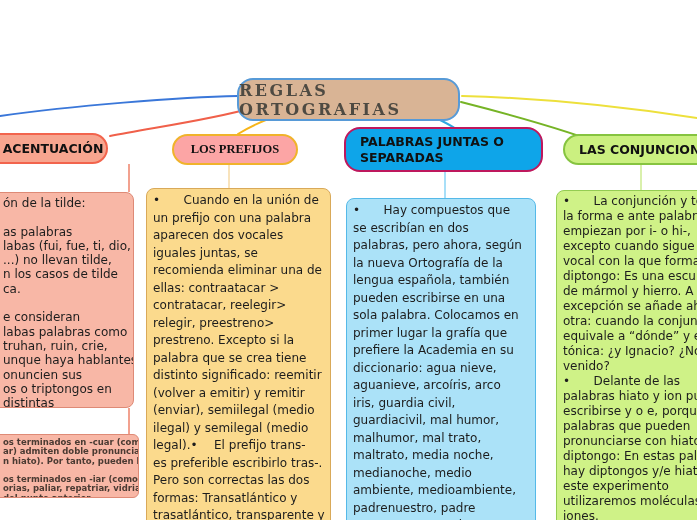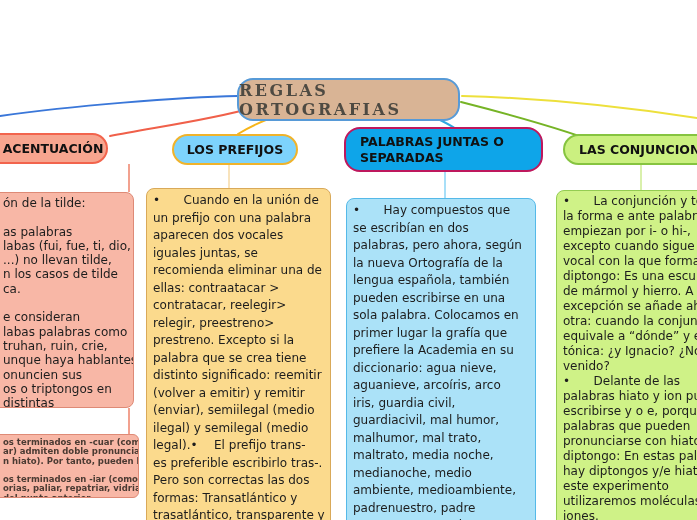--- a/index.html
+++ b/index.html
@@ -13,21 +13,21 @@
     font-weight:bold;font-size:12.5px;color:#111;text-align:left;
     border-radius:16px;box-sizing:border-box;cursor:pointer;
   }
   .central{
     left:237px;top:78px;width:223px;height:43px;
     background:#d9b495;border:2.5px solid #579ad7;border-radius:16px;
     font-family:"DejaVu Serif",serif;font-size:16px;letter-spacing:2.5px;
     color:#4e4a42;
   }
   .t-acentuacion{left:-40px;top:133px;width:148px;height:31px;background:#f7a58f;border:2px solid #f2644d;padding-left:38px;}
-  .t-prefijos{left:172px;top:134px;width:126px;height:31px;background:#7dd3fc;border:2px solid #f0b32b;}
+  .t-prefijos{left:172px;top:134px;width:126px;height:31px;background:#fca5a5;border:2px solid #f0b32b;font-family:Liberation Serif, serif;}
   .t-juntas{left:344px;top:127px;width:199px;height:45px;background:#0ea5e9;border:2px solid #be185d;justify-content:flex-start;padding-left:14px;line-height:16px;}
   .t-conjunciones{left:563px;top:134px;width:170px;height:31px;background:#cbf080;border:2px solid #86c440;justify-content:flex-start;padding-left:14px;}
   .note{
     position:absolute;box-sizing:border-box;white-space:pre;tab-size:8;
     color:#1d1d1d;border-radius:8px;padding:3px 6px;overflow:hidden;cursor:pointer;
   }
   .n-acent1{left:-62px;top:192px;width:196px;height:216px;background:#f8b7a6;border:1.5px solid #de8a76;
     font-size:12px;line-height:14.3px;padding-left:64px;}
   .n-acent2{left:-8px;top:434px;width:147px;height:64px;background:#f8b7a6;border:1.5px solid #de8a76;
     font-size:8.5px;line-height:9.3px;font-weight:bold;color:#4a3a32;padding-left:10px;border-radius:6px;}

